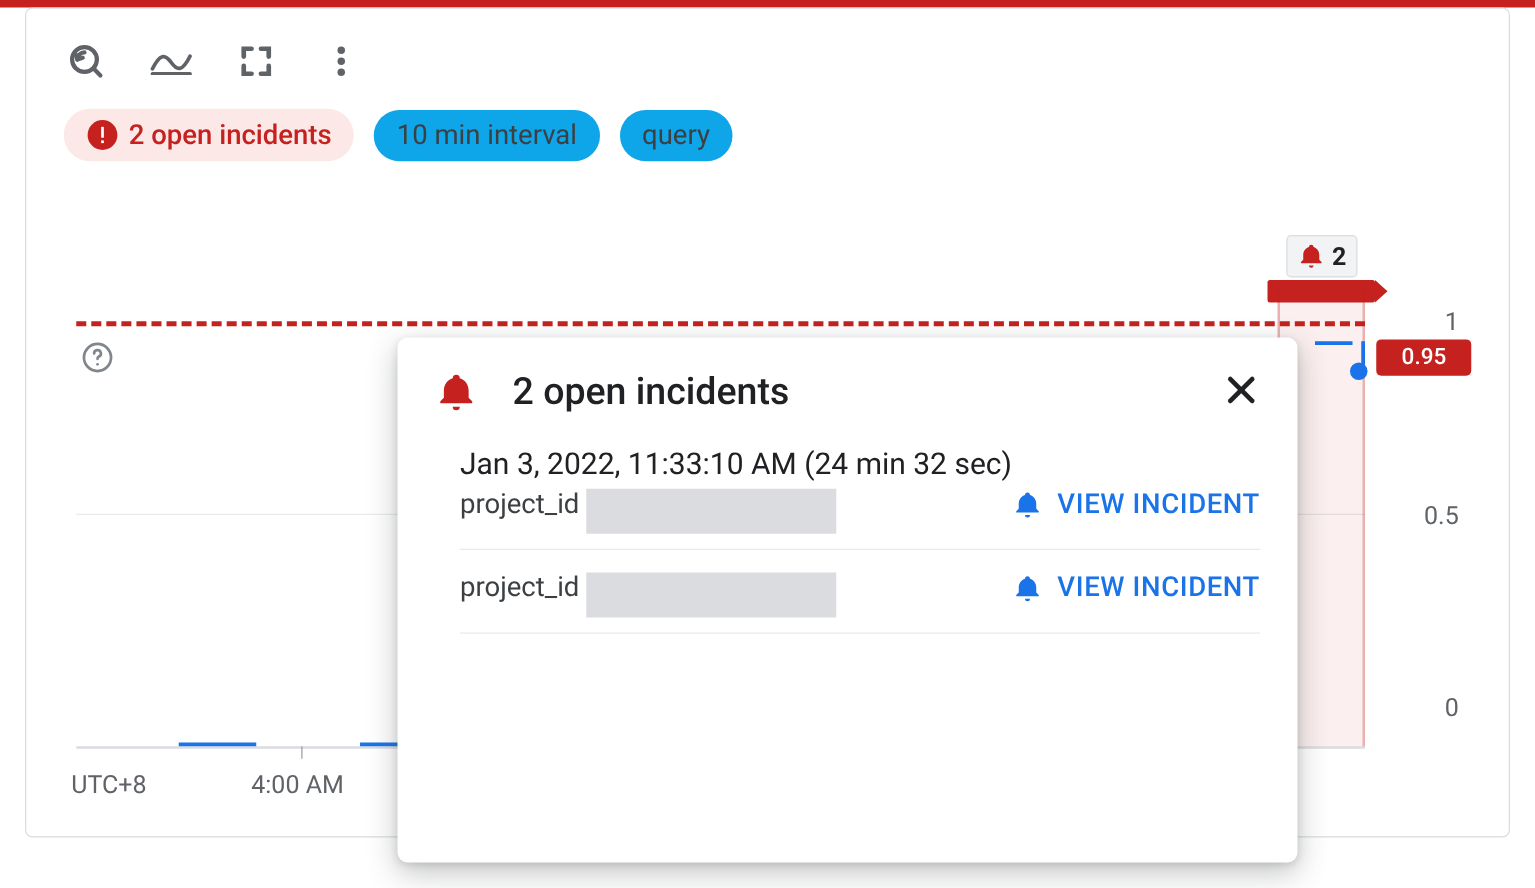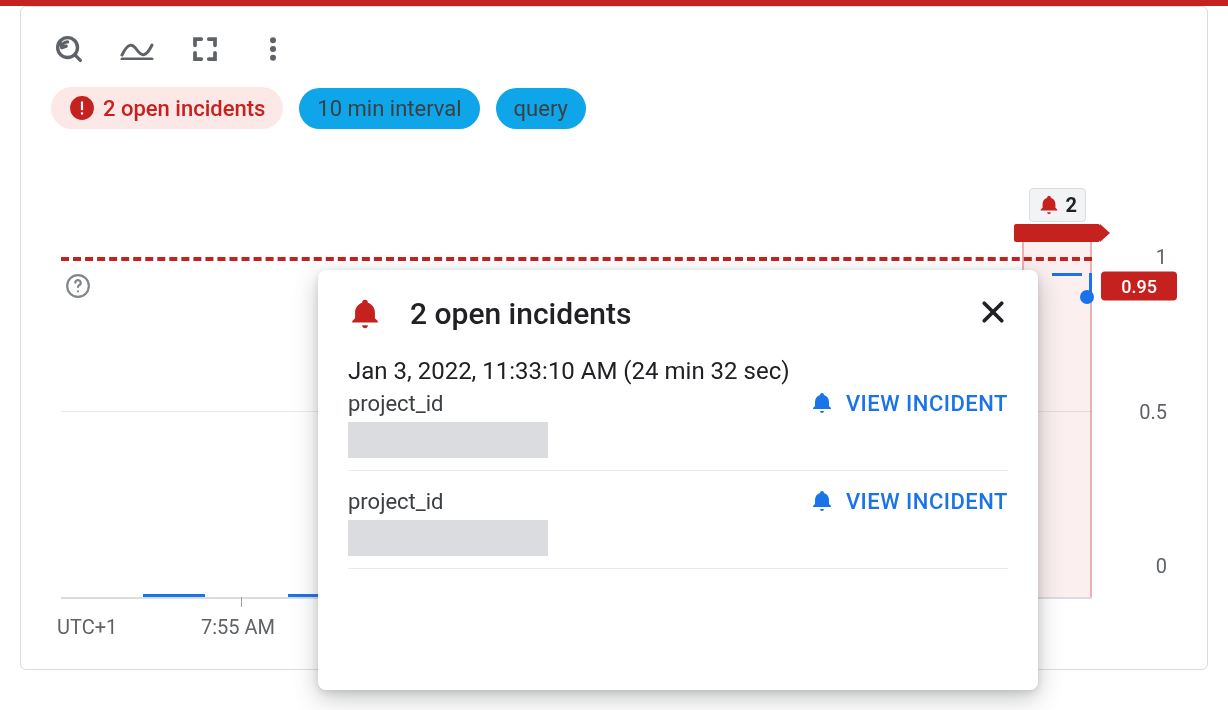--- a/index.html
+++ b/index.html
@@ -104,26 +104,26 @@
   }
   .popup-header { display:flex; align-items:center; justify-content:space-between; margin-bottom: 18px; }
   .popup-title-wrap { display:flex; align-items:center; gap: 28px; }
   .popup-title { font-size: 30px; font-weight: 500; color: #202124; }
   .popup-close { color:#202124; cursor:pointer; }
 
   .inc-row { padding: 8px 0 12px 0; border-bottom: 1px solid #e8eaed; margin-bottom: 10px; }
   .inc-row:last-child { border-bottom: 1px solid #e8eaed; }
   .inc-time { font-size: 24px; color: #202124; margin-bottom: 6px; }
   .inc-body { display:flex; align-items:flex-start; justify-content:space-between; gap:16px; }
-  .inc-left { display:flex; flex-direction:column; gap:6px; }
+  .inc-left { display:flex; flex-direction:row; gap:6px; }
   .inc-label { font-size: 22px; color: #3c4043; }
   .inc-redact { width: 200px; height: 36px; background: #dadce0; }
-  .view-inc { display:inline-flex; gap:12px; color:#1a73e8; font-size: 22px; font-weight:500; letter-spacing: .5px; cursor:pointer; }
+  .view-inc { display:inline-flex; align-items:center; gap:12px; color:#1a73e8; font-size: 22px; font-weight:500; letter-spacing: .5px; cursor:pointer; }
   .view-inc svg { display:block; }
-  .inc-rows { }
+  .inc-rows { margin-left: 20px; }
 </style>
 </head>
 <body>
 
 <div class="accent-bar"></div>
 
 <div class="card">
   <div class="card-header">
     <div class="toolbar">
       <div class="tool-btn">
@@ -203,22 +203,22 @@
       <div class="help-icon">
         <svg width="26" height="26" viewBox="0 0 24 24" fill="none" stroke="#80868b" stroke-width="2">
             <circle cx="12" cy="12" r="10"></circle>
             <path d="M9.5 9a2.5 2.5 0 1 1 3.5 2.3c-.9.5-1 1.2-1 1.7" stroke-linecap="round"></path>
             <circle cx="12" cy="17" r="1" fill="#80868b" stroke="none"></circle>
           </svg>
       </div>
     </div>
     <div class="x-labels">
       <div class="x-tick t7"></div>
-      <div class="x-label xutc">UTC+1</div>
-      <div class="x-label x7">7:55 AM</div>
+      <div class="x-label xutc">UTC+8</div>
+      <div class="x-label x7">4:00 AM</div>
     </div>
   </div>
 </div>
 
 <div class="popup">
   <div class="popup-header">
     <div class="popup-title-wrap">
       <svg width="34" height="34" viewBox="0 0 24 24" fill="#c5221f">
           <path d="M12 2a2 2 0 0 0-2 2c-3 .9-5 3.6-5 7v4l-2 2v1h18v-1l-2-2v-4c0-3.4-2-6.1-5-7a2 2 0 0 0-2-2z"></path>
           <path d="M10 20a2 2 0 0 0 4 0z"></path>

